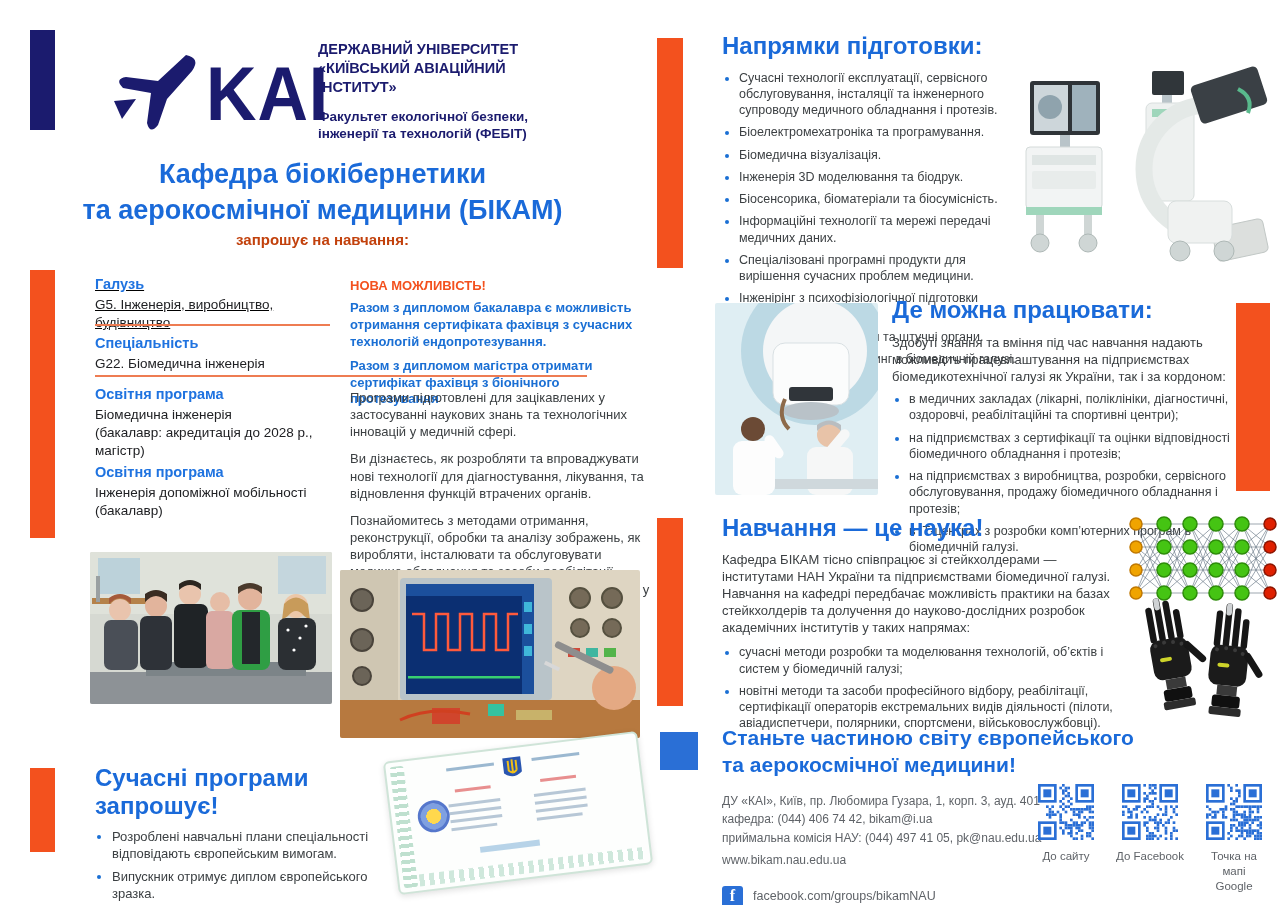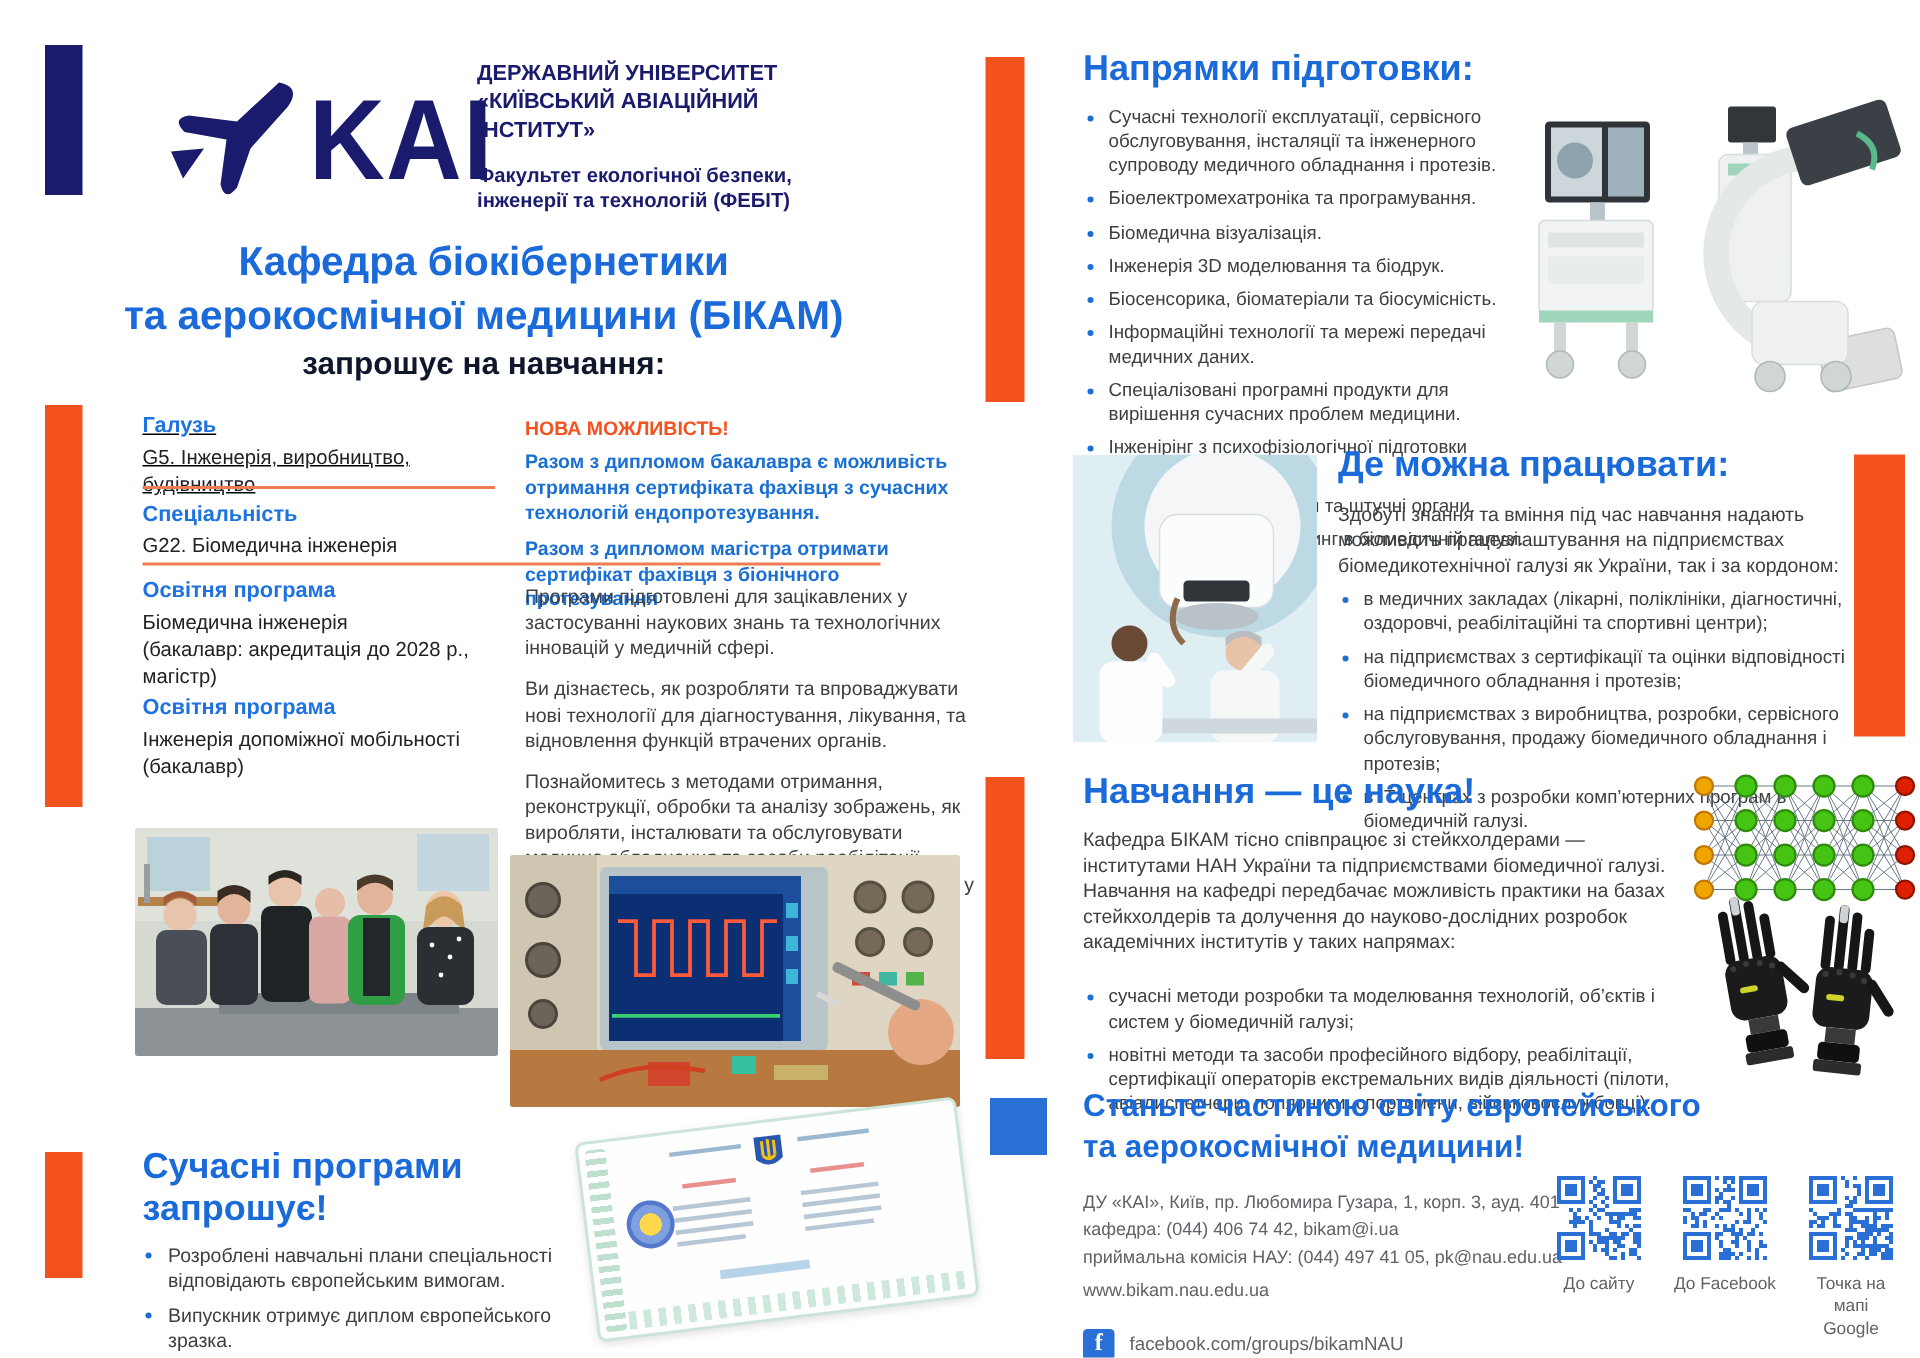--- a/index.html
+++ b/index.html
@@ -11,21 +11,21 @@
   .bar-navy{background:#1b1b6e;}
   .bar-orange{background:#f3511e;}
   .sq-blue{background:#2a6fd6;}
   .divider{background:#ee7c52;height:2px;}
   
   .logo{display:flex;align-items:center;}
   .logo-text{font-size:76px;font-weight:800;color:#1b1b6e;line-height:1;letter-spacing:1px;transform:scaleX(.92);transform-origin:left center;margin-left:4px;}
   .univ-line{font-size:14.5px;font-weight:bold;color:#1b1b6e;line-height:1.3;}
   .univ-fac{margin-top:11px;font-size:13.5px;font-weight:bold;color:#1b1b6e;line-height:1.3;}
   .main-title{width:645px;text-align:center;font-size:27px;font-weight:bold;color:#1a6ad9;line-height:1.35;}
-  .subtitle{width:645px;text-align:center;font-size:21px;font-weight:bold;color:#0f172a;}
+  .subtitle{width:645px;text-align:center;font-size:15px;font-weight:bold;color:#c2410c;}
   
   .prog{width:245px;}
   .prog-label{font-size:14.5px;font-weight:bold;color:#1f73e0;margin-bottom:4px;}
   .prog-value{font-size:13.5px;color:#202124;line-height:1.35;}
   
   .nova{width:296px;}
   .nova-head{font-size:13px;font-weight:bold;color:#f3511e;}
   .nova-p{font-size:13px;font-weight:bold;color:#1a6fd4;line-height:1.3;margin-top:7px;}
   .paras{width:300px;}
   .paras p{font-size:13px;color:#3c4043;line-height:1.32;margin:0 0 10px 0;}
@@ -309,21 +309,21 @@
       <li>в ІТ-центрах з розробки комп’ютерних програм в біомедичній галузі.</li>
     </ul>
   </div>
   <div class="abs bar-orange" style="left:1236px;top:303px;width:34px;height:188px;"></div>
 
   <div class="abs bar-orange" style="left:657px;top:518px;width:26px;height:188px;"></div>
   <div class="abs" style="left:722px;top:514px;width:408px;">
     <div class="h-blue">Навчання — це наука!</div>
     <div class="intro" style="margin-top:9px;">Кафедра БІКАМ тісно співпрацює зі стейкхолдерами — інститутами НАН України та підприємствами біомедичної галузі.</div>
     <div class="intro" style="margin-top:0;">Навчання на кафедрі передбачає можливість практики на базах стейкхолдерів та долучення до науково-дослідних розробок академічних інститутів у таких напрямах:</div>
-    <ul class="blist" style="margin-top:20px;">
+    <ul class="blist" style="margin-top:8px;">
       <li>сучасні методи розробки та моделювання технологій, об’єктів і систем у біомедичній галузі;</li>
       <li>новітні методи та засоби професійного відбору, реабілітації, сертифікації операторів екстремальних видів діяльності (пілоти, авіадиспетчери, полярники, спортсмени, військовослужбовці).</li>
     </ul>
   </div>
 
   <div class="abs nn-box" style="left:1126px;top:512px;width:154px;height:94px;"><svg width="154" height="94" viewBox="0 0 154 94">
         <line x1="10" y1="12" x2="38" y2="12" stroke="#5a6b7a" stroke-width="0.6"></line>
         <line x1="10" y1="12" x2="38" y2="35" stroke="#5a6b7a" stroke-width="0.6"></line>
         <line x1="10" y1="12" x2="38" y2="58" stroke="#5a6b7a" stroke-width="0.6"></line>
         <line x1="10" y1="12" x2="38" y2="81" stroke="#5a6b7a" stroke-width="0.6"></line>

